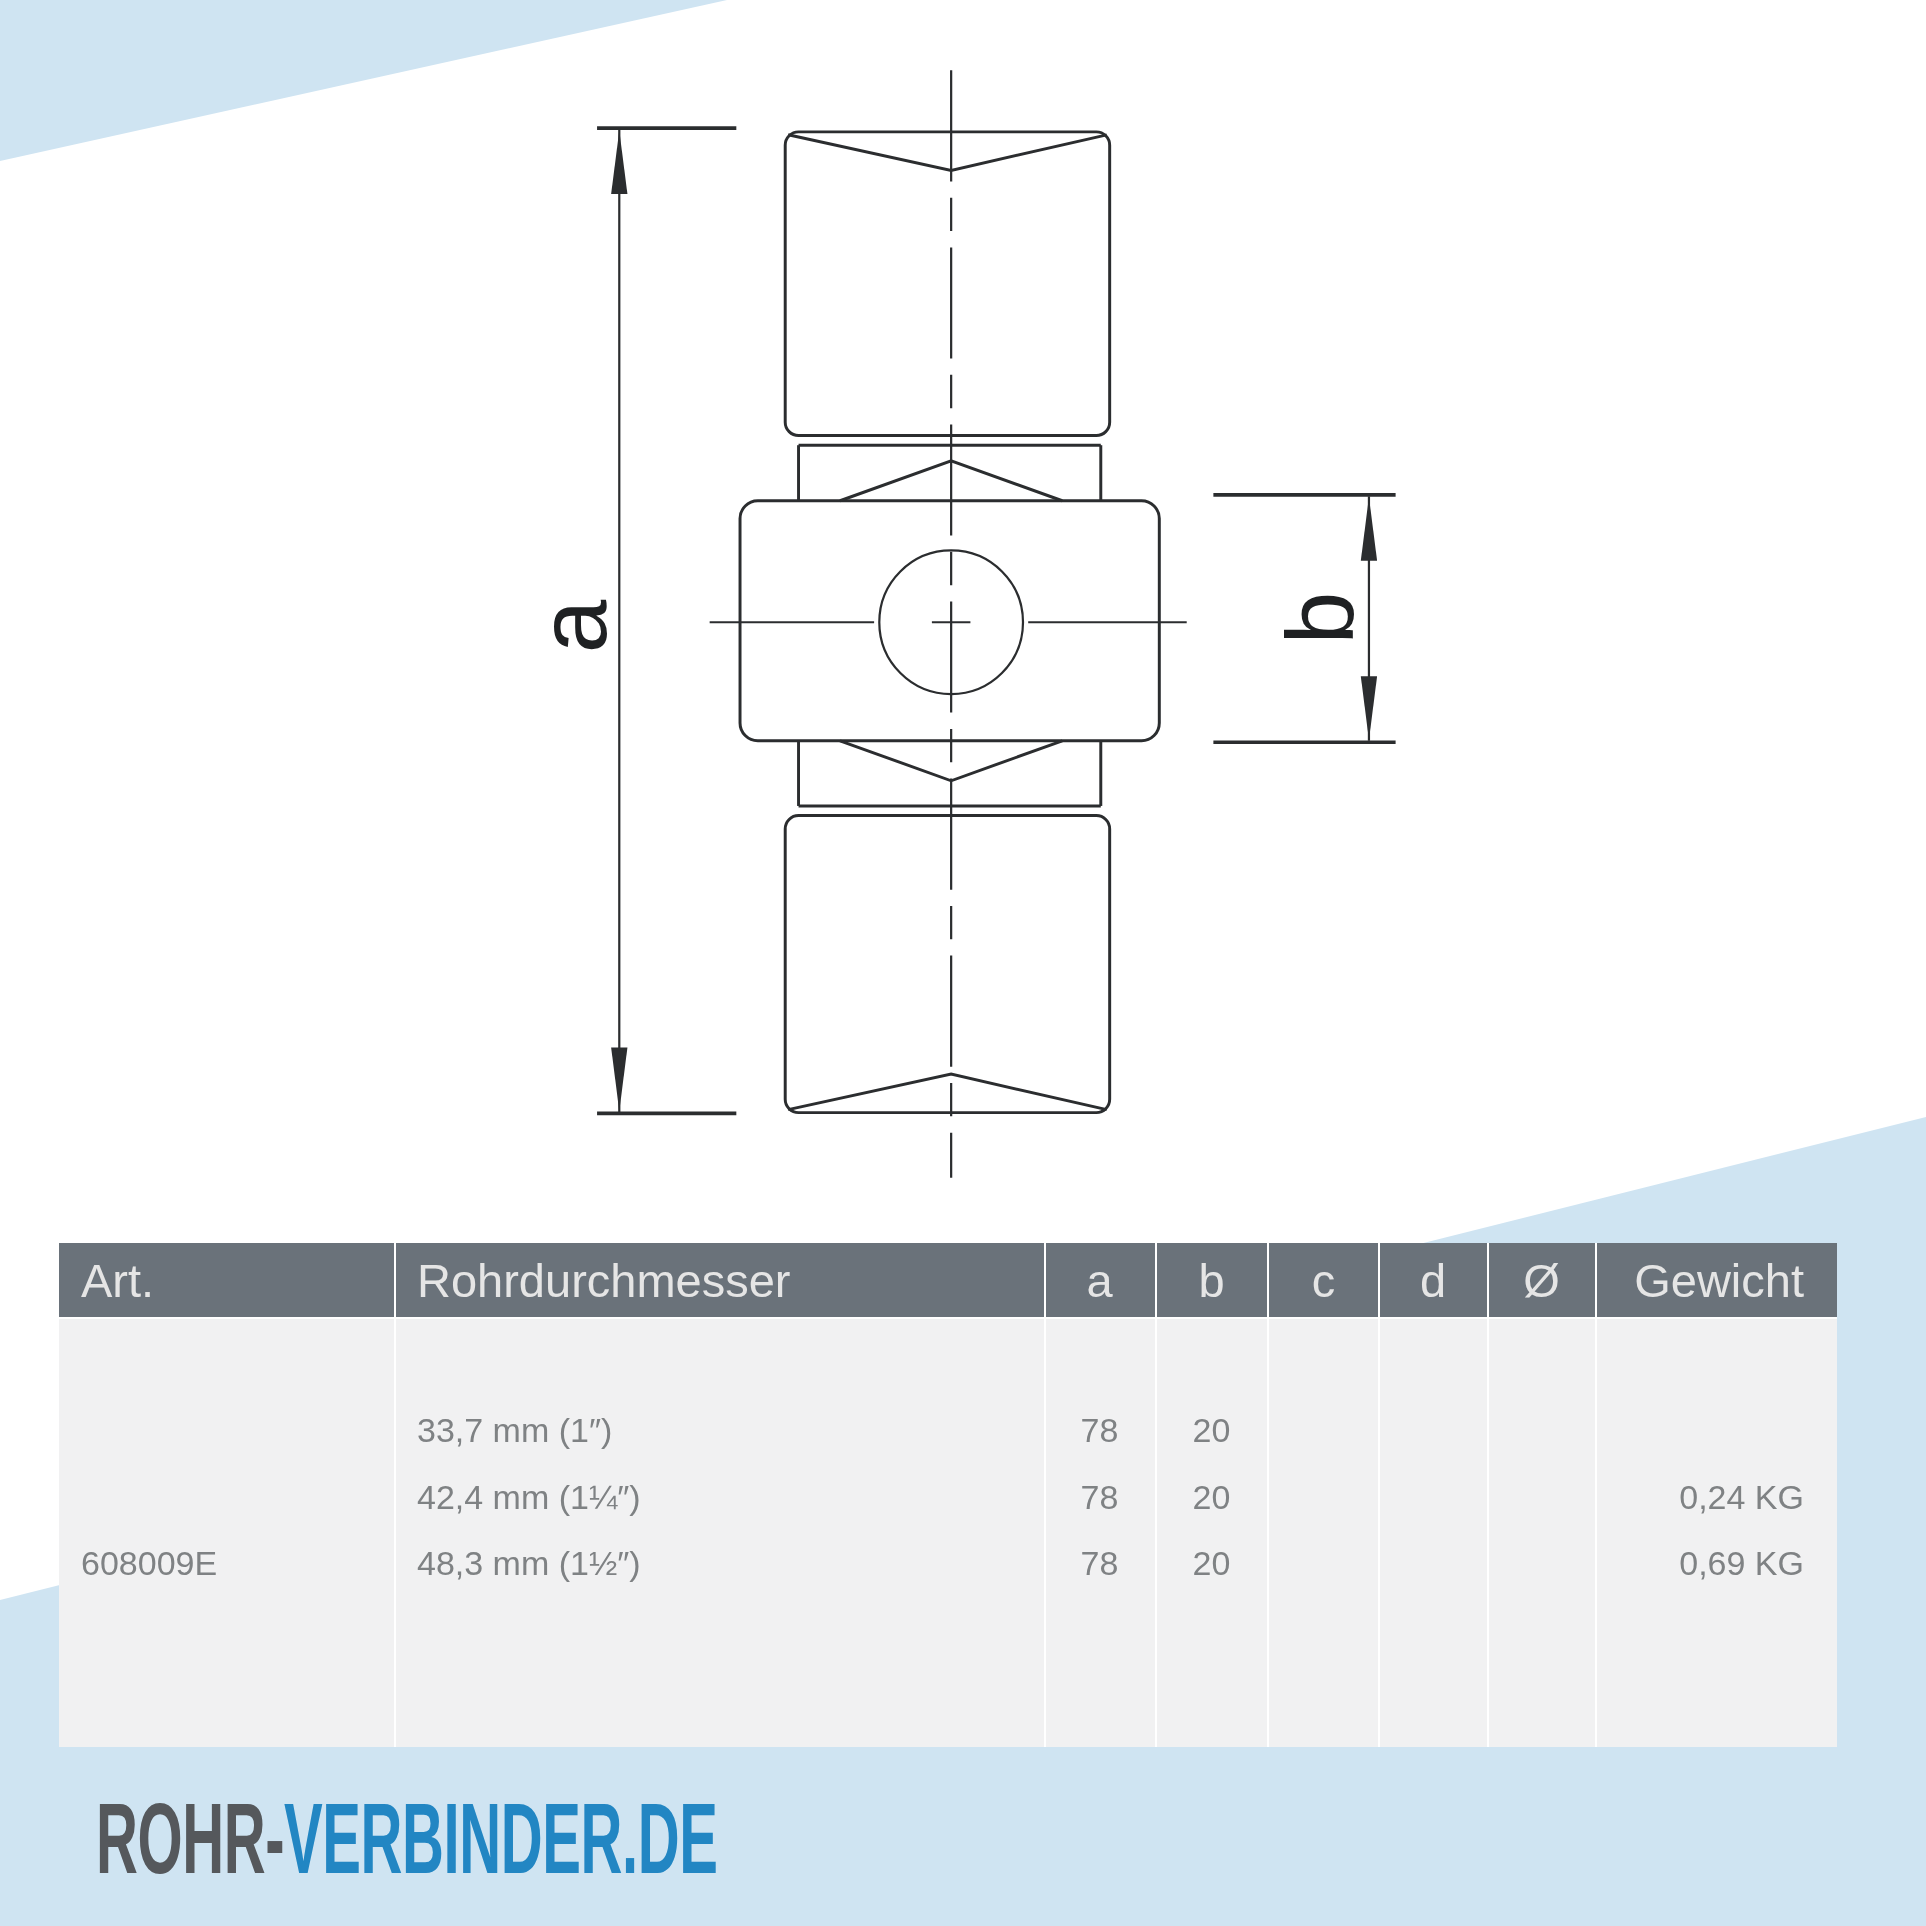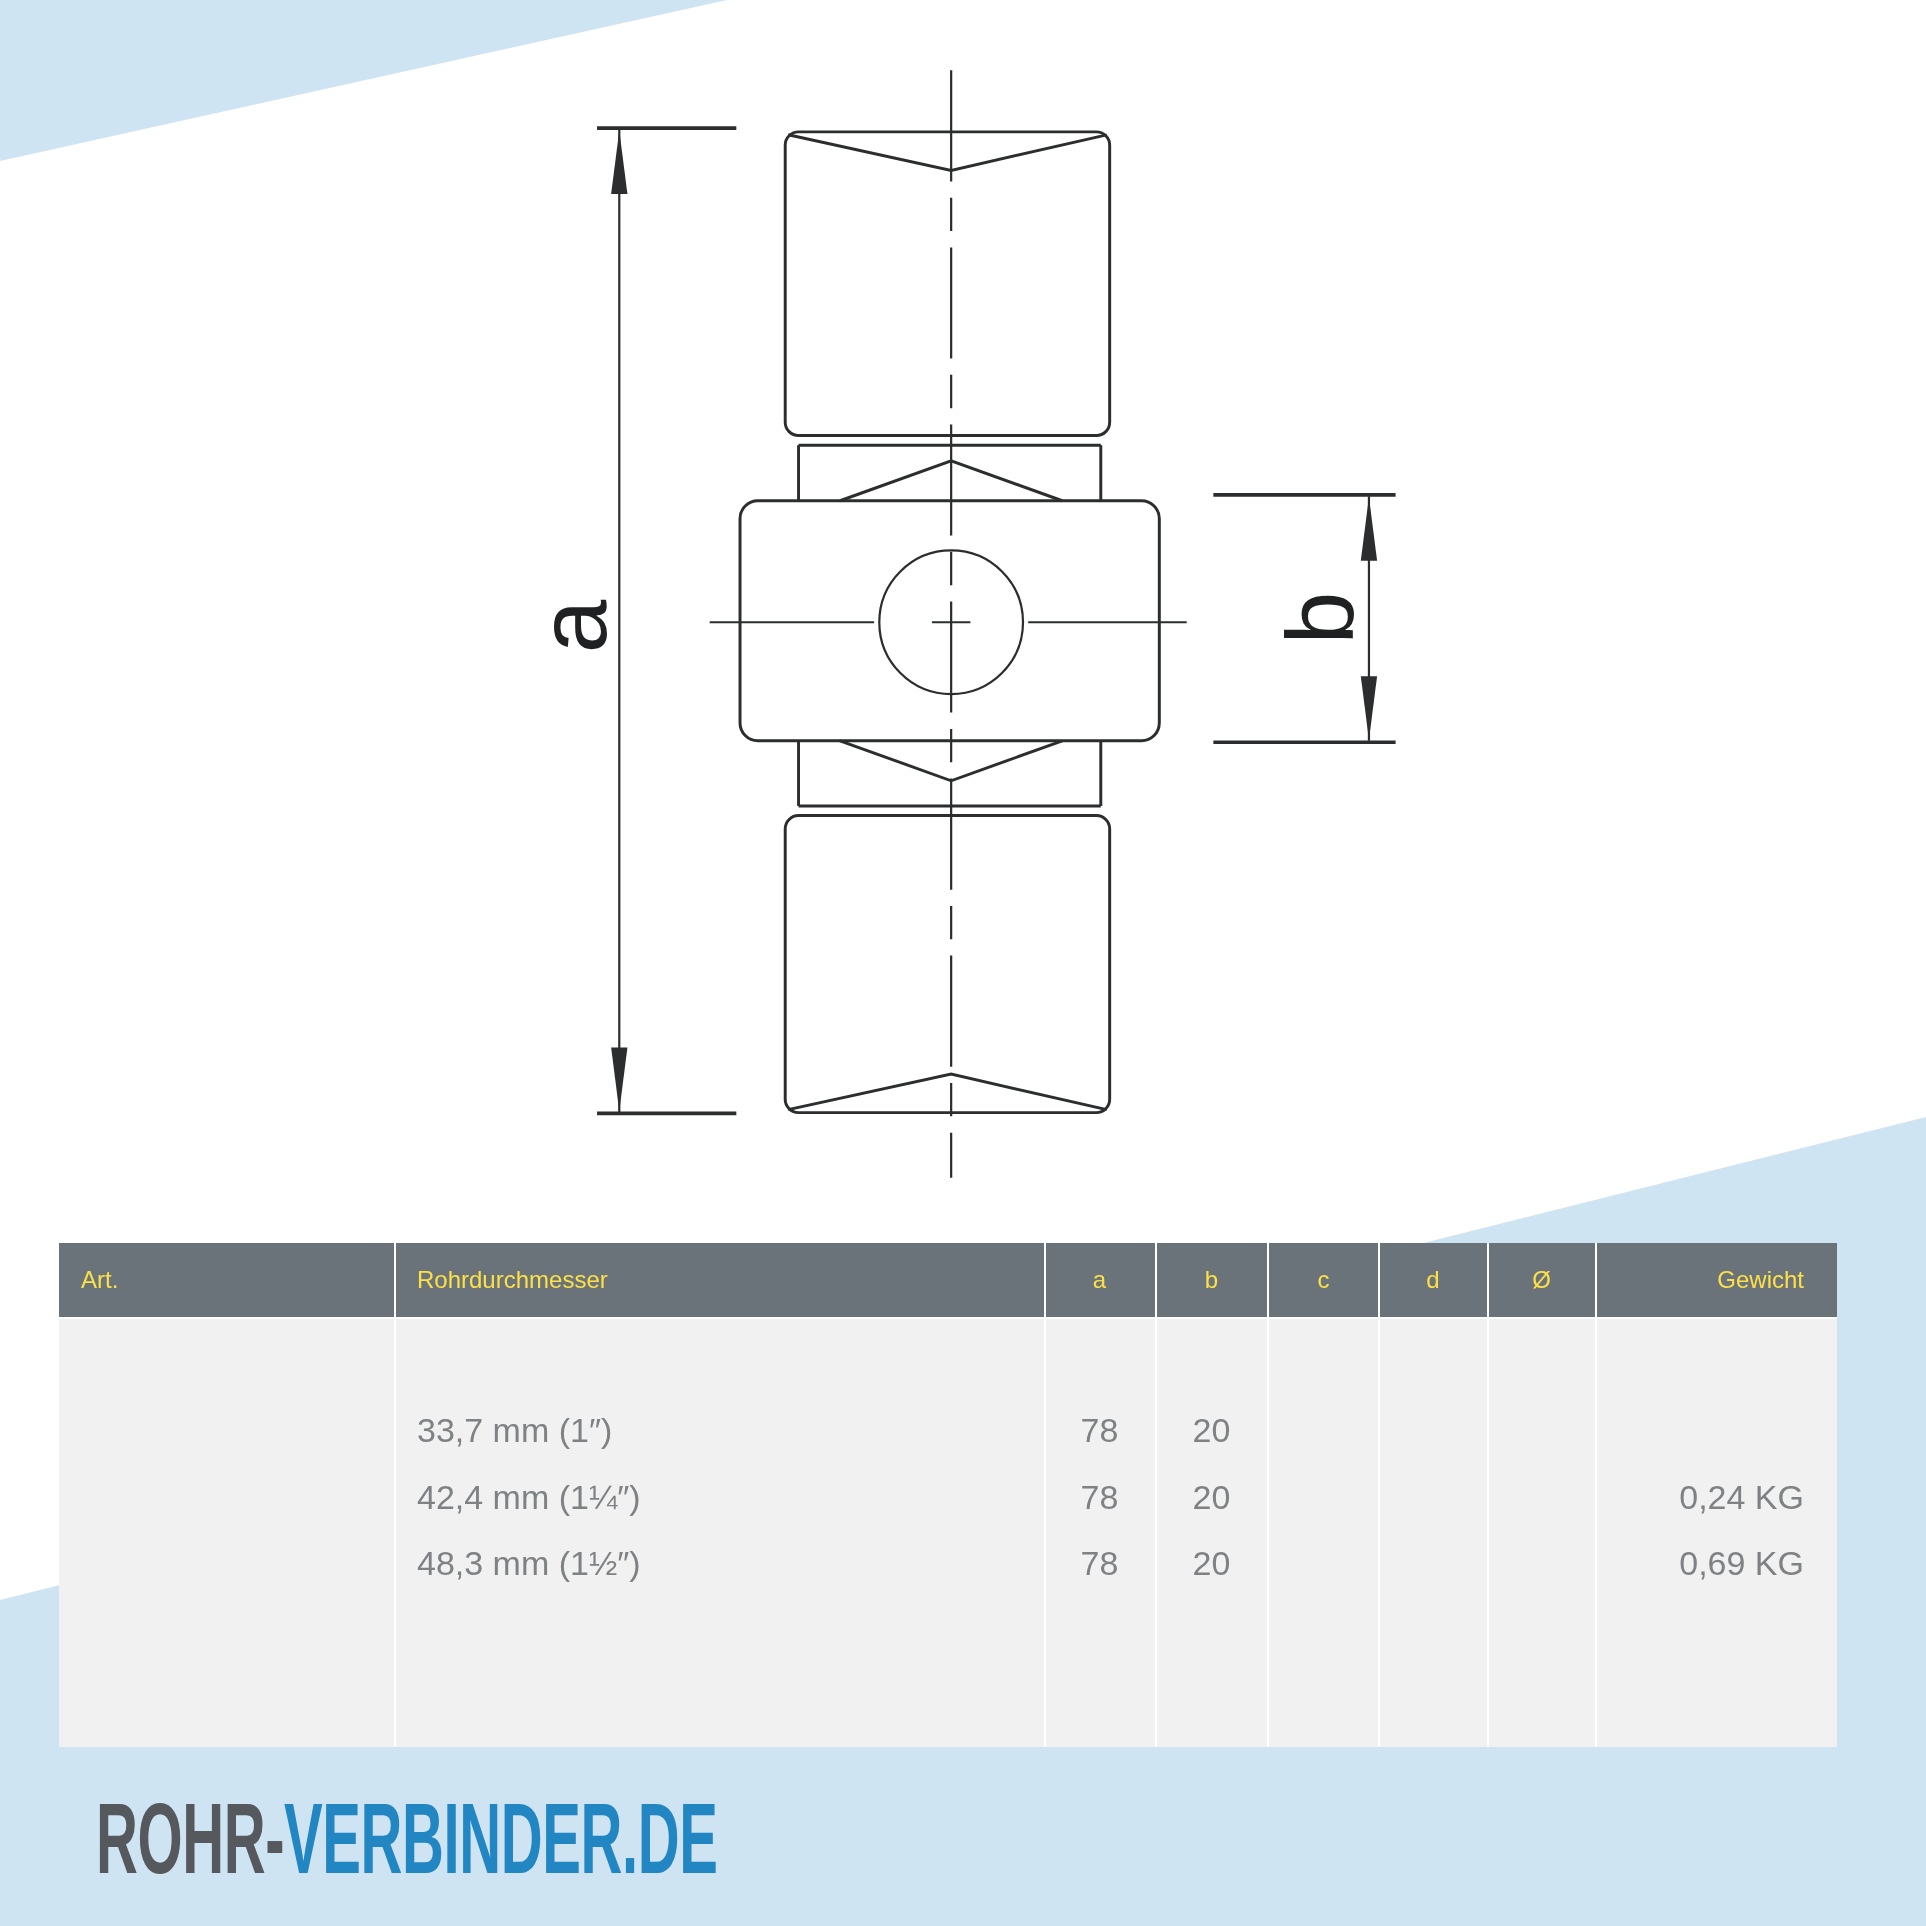--- a/index.html
+++ b/index.html
@@ -30,21 +30,21 @@
     position:absolute;left:59px;top:1243px;width:1778px;height:504px;
     background:#f1f1f2;z-index:2;
   }
   #spec-table .thead{
     position:absolute;left:0;top:0;width:100%;height:74px;background:#6a727a;
   }
   .cell{
     position:absolute;top:0;height:100%;display:flex;align-items:center;
     box-sizing:border-box;white-space:nowrap;
   }
-  .hcell{color:#fde047;font-size:24px;}
+  .hcell{color:#e5e5e5;font-size:47px;}
   .bcell{color:#7f8284;font-size:34px;}
   .col-art{left:0;width:336px;padding-left:22px;justify-content:flex-start;}
   .col-dia{left:336px;width:650px;padding-left:22px;justify-content:flex-start;}
   .col-a{left:985px;width:111px;justify-content:center;}
   .col-b{left:1096px;width:113px;justify-content:center;}
   .col-c{left:1209px;width:111px;justify-content:center;}
   .col-d{left:1320px;width:108px;justify-content:center;}
   .col-o{left:1428px;width:109px;justify-content:center;}
   .col-w{left:1537px;width:241px;padding-right:33px;justify-content:flex-end;}
   .vdiv{position:absolute;top:0;bottom:0;width:2.2px;background:#ffffff;}
@@ -146,20 +146,21 @@
     <div class="trow">
       <span class="cell bcell col-dia">42,4 mm (1¼″)</span>
       <span class="cell bcell col-a">78</span>
       <span class="cell bcell col-b">20</span>
       <span class="cell bcell col-c"></span>
       <span class="cell bcell col-d"></span>
       <span class="cell bcell col-o"></span>
       <span class="cell bcell col-w">0,24 KG</span>
     </div>
     <div class="trow">
+      <span class="cell bcell col-art">608009E</span>
       <span class="cell bcell col-dia">48,3 mm (1½″)</span>
       <span class="cell bcell col-a">78</span>
       <span class="cell bcell col-b">20</span>
       <span class="cell bcell col-c"></span>
       <span class="cell bcell col-d"></span>
       <span class="cell bcell col-o"></span>
       <span class="cell bcell col-w">0,69 KG</span>
     </div>
 
     <div class="vdiv" style="left:335px;"></div>

